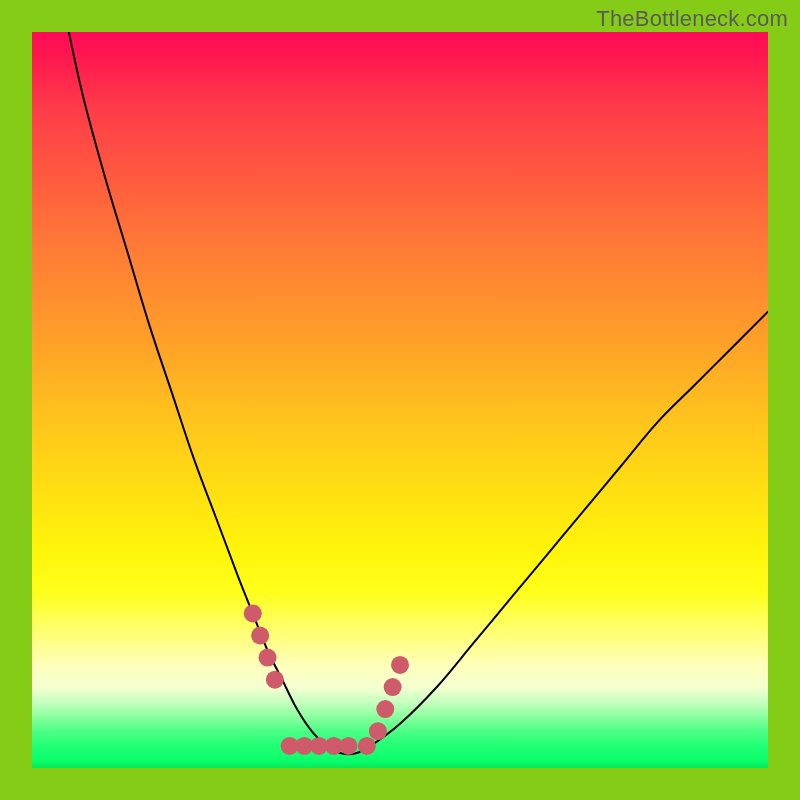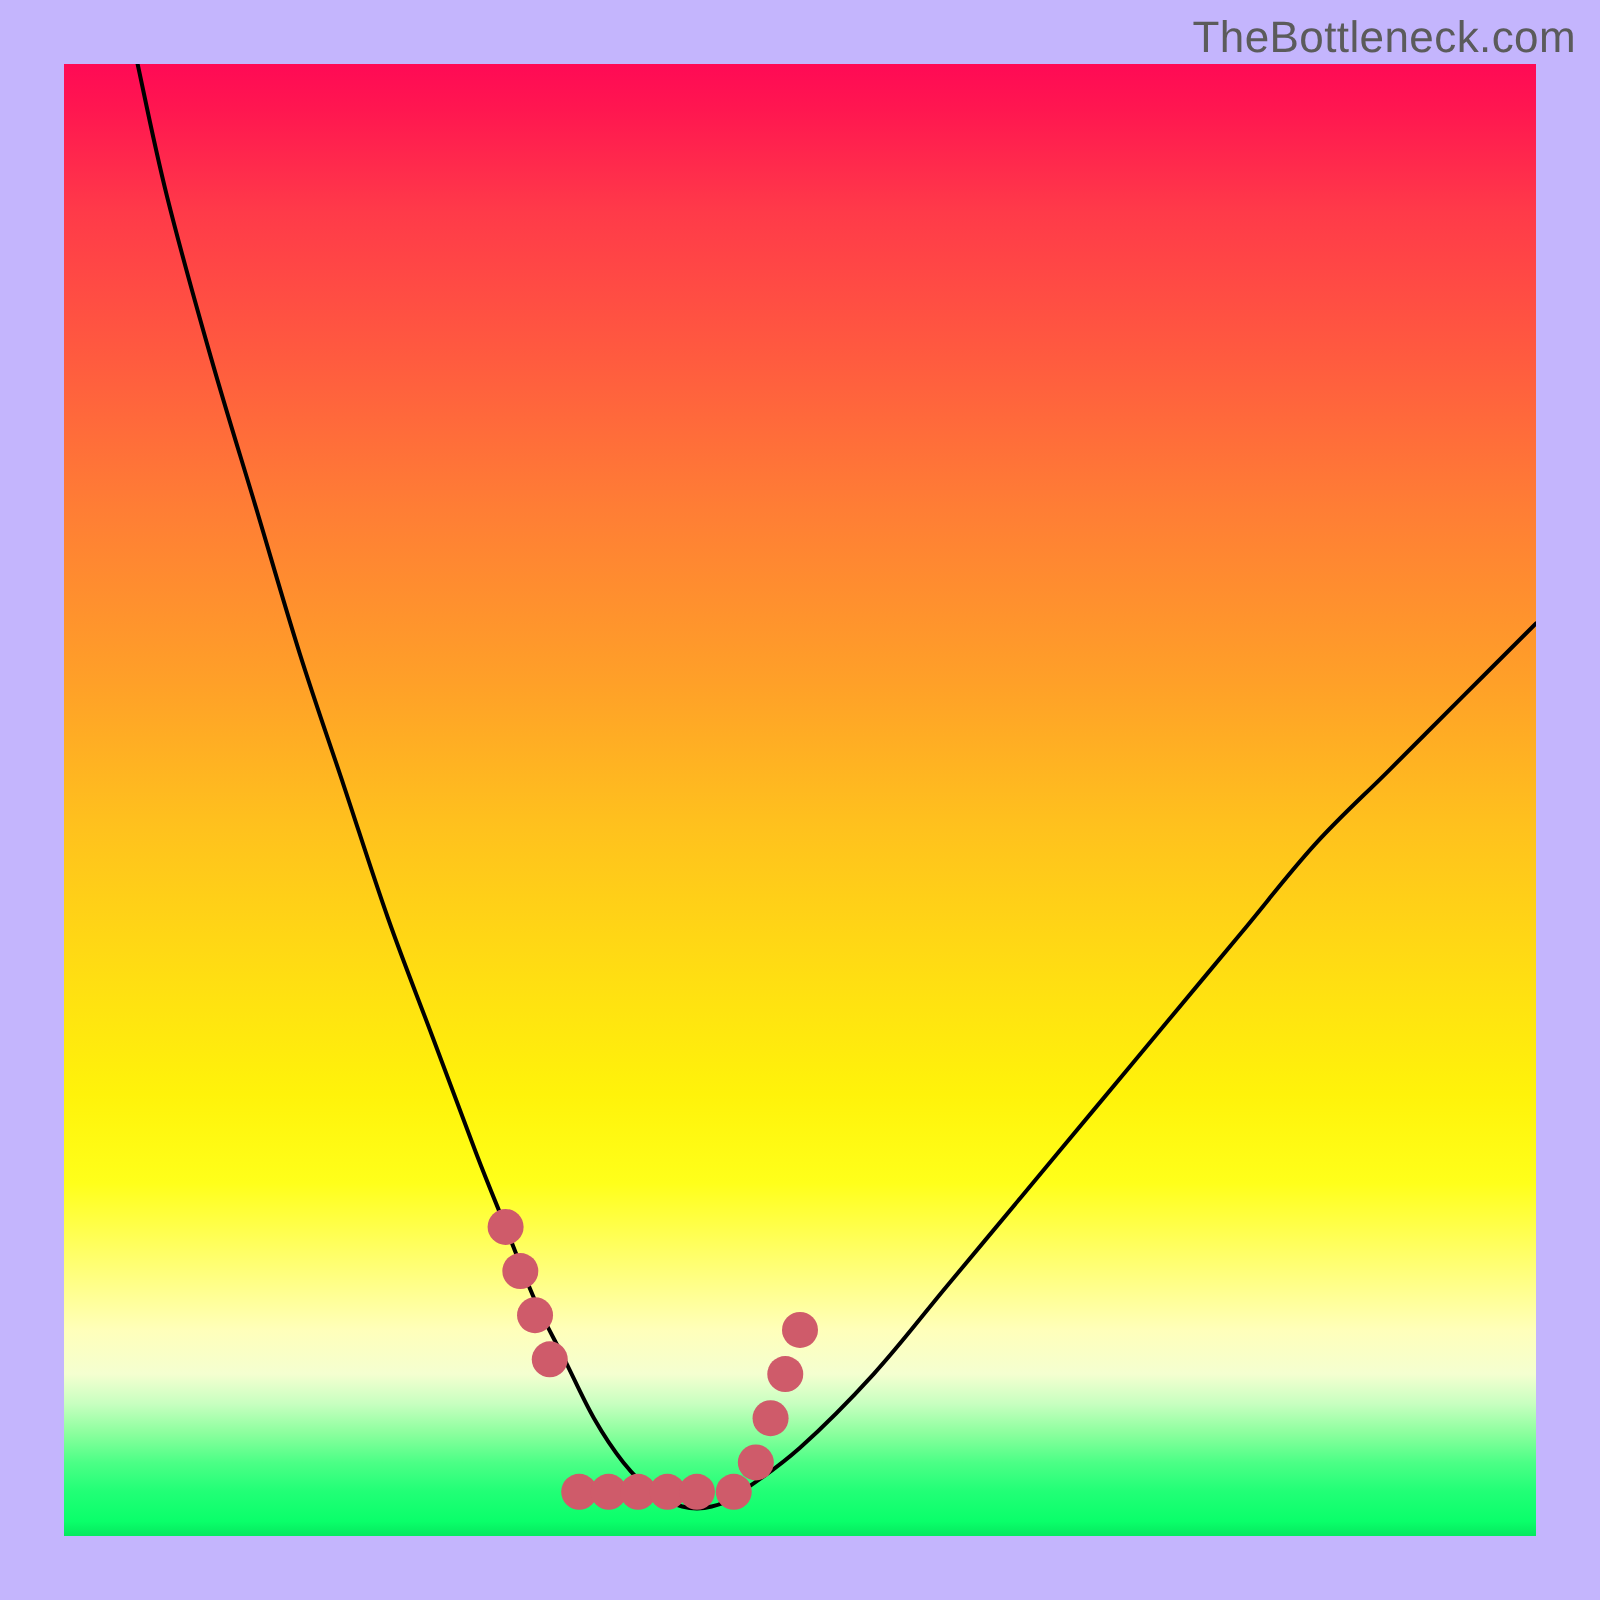--- a/index.html
+++ b/index.html
@@ -6,21 +6,21 @@
     margin: 0;
     padding: 0;
     width: 800px;
     height: 800px;
     overflow: hidden;
     font-family: Arial, Helvetica, sans-serif;
   }
   .outer {
     width: 800px;
     height: 800px;
-    background: #c4b5fd;
+    background: #84cc16;
     position: relative;
   }
   .plot-area {
     position: absolute;
     left: 32px;
     top: 32px;
     width: 736px;
     height: 736px;
     
     background: linear-gradient(

